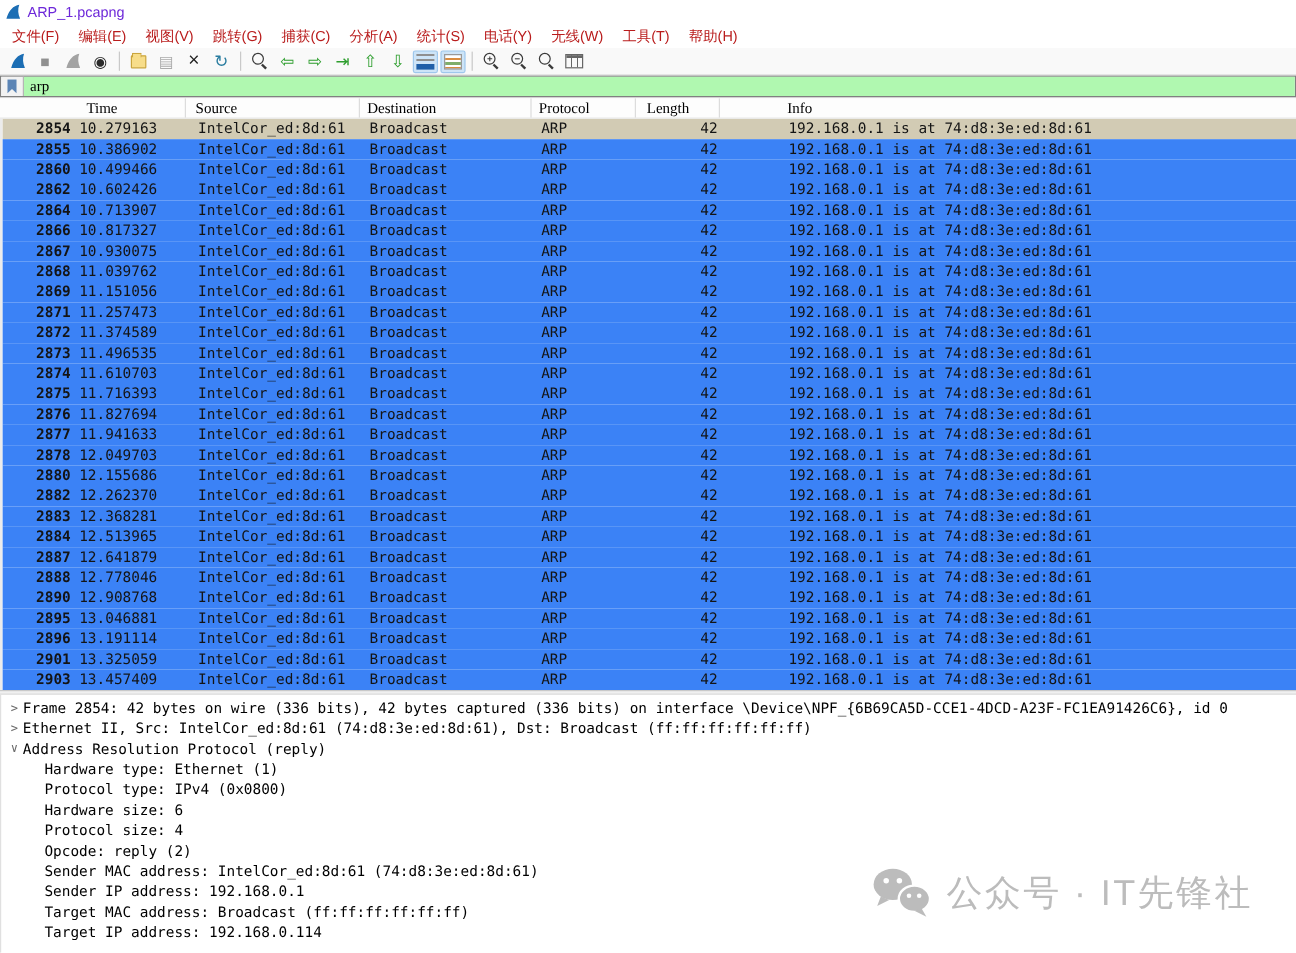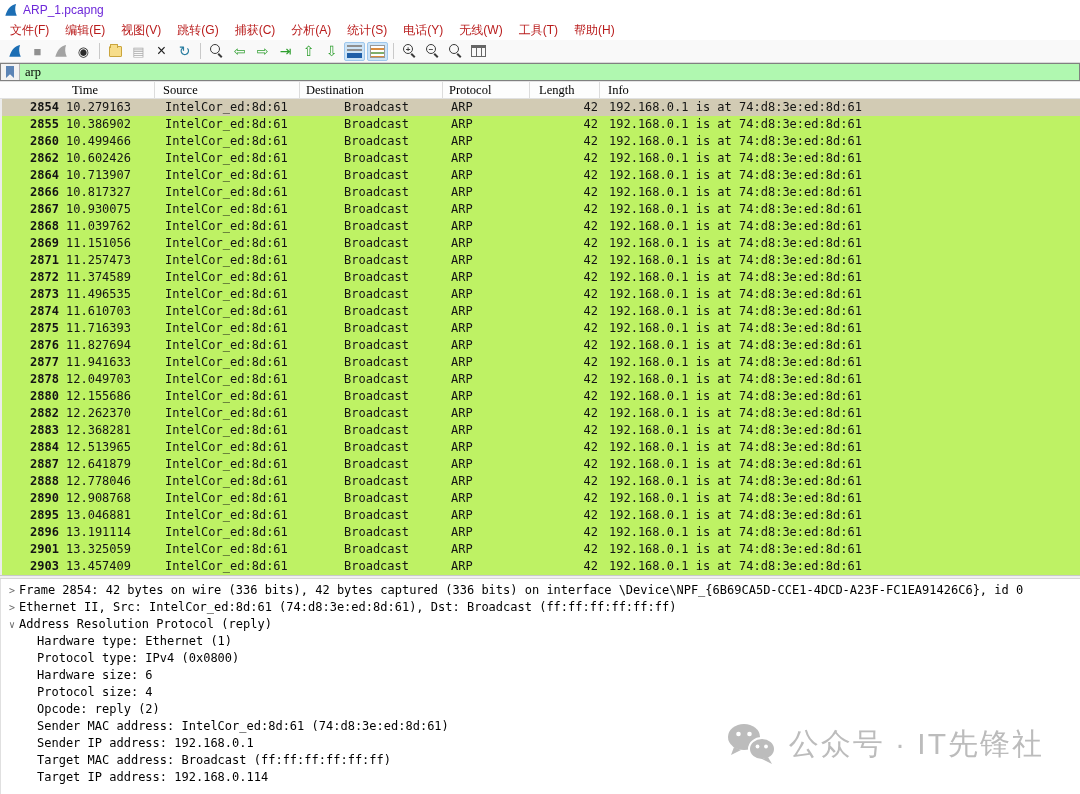--- a/index.html
+++ b/index.html
@@ -54,35 +54,35 @@
   .filter-field { flex:1; background:#b0f8b0; display:flex; align-items:center; padding-left:5px;
                   font-family:"Liberation Serif", serif; font-size:12.5px; color:#000; }
 
   
   .hrow { height:17px; display:flex; background:#fdfdfd; border-bottom:1px solid #e0e0e0;
           font-family:"Liberation Serif", serif; font-size:12.5px; color:#000; flex:0 0 auto; }
   .hcell { border-right:1px solid #dcdcdc; display:flex; align-items:center; overflow:hidden; white-space:nowrap; }
   .col-no { width:62px; flex:0 0 auto; }
   .col-time { width:93px; flex:0 0 auto; }
   .col-source { width:145px; flex:0 0 auto; }
-  .col-destination { width:143px; flex:0 0 auto;text-align:center; }
+  .col-destination { width:143px; flex:0 0 auto; }
   .col-protocol { width:87px; flex:0 0 auto; }
   .col-length { width:70px; flex:0 0 auto; }
-  .col-info { flex:1 1 auto; border-right:none; }
+  .col-info { flex:1 1 auto; border-right:none;margin-left:48px; }
   .hrow .col-no { padding-left:4px;margin-top:28px; }
   .hrow .col-time { padding-left:10px; }
   .hrow .col-source { padding-left:8px; }
   .hrow .col-destination { padding-left:6px; }
   .hrow .col-protocol { padding-left:6px; }
   .hrow .col-length { padding-left:9px; }
   .hrow .col-info { padding-left:8px; }
 
   
   .plist { flex:0 0 auto; height:476px; overflow:hidden; border-left:2px solid #ececec; background:#fff; }
-  .prow { height:17px; display:flex; background:#bef264; font-family:"DejaVu Sans Mono", monospace;
+  .prow { height:17px; display:flex; background:#3b82f6; font-family:"DejaVu Sans Mono", monospace;
           font-size:12px; color:#141414; line-height:17px; white-space:nowrap; }
   .prow.selected { background:#d2cbb4; }
   .prow span { display:block; overflow:hidden; }
   .prow .col-no { text-align:right; padding-right:5px;font-weight:bold; }
   .prow .col-time { padding-left:2px; }
   .prow .col-source { padding-left:8px; }
   .prow .col-destination { padding-left:6px; }
   .prow .col-protocol { padding-left:6px; }
   .prow .col-length { text-align:right; padding-right:4px; }
   .prow .col-info { padding-left:7px; }

